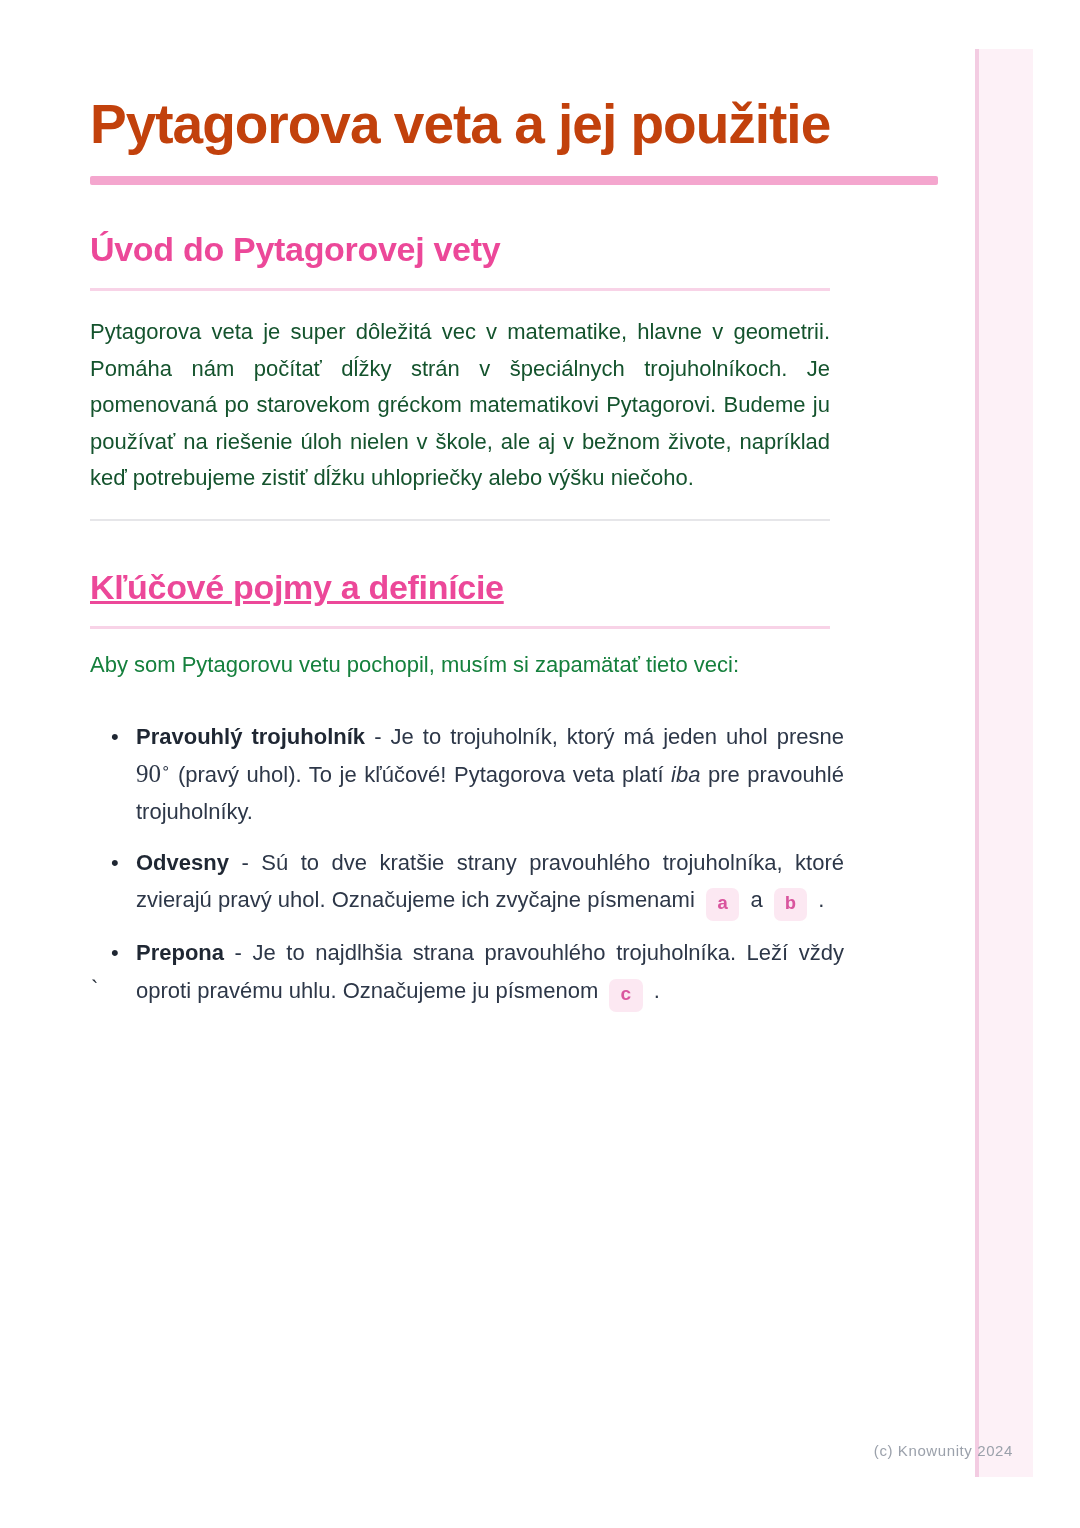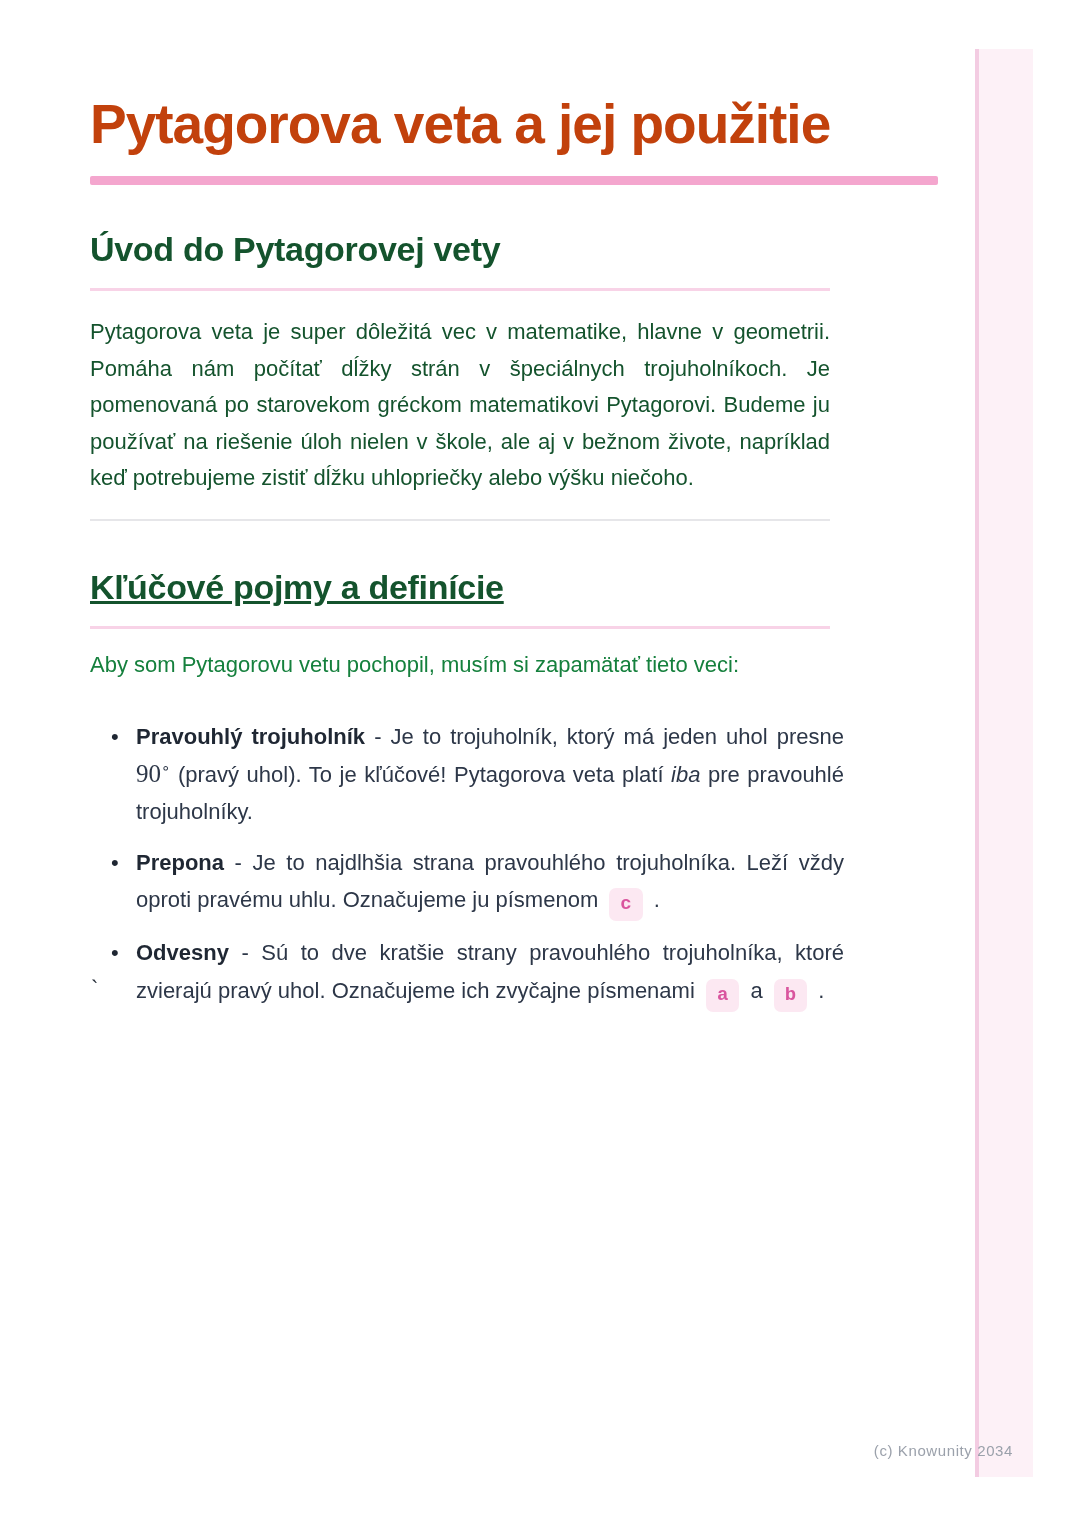--- a/index.html
+++ b/index.html
@@ -49,21 +49,21 @@
     z-index: 1;
   }
 
   .section-heading {
     position: absolute;
     left: 90px;
     margin: 0;
     font-size: 34px;
     font-weight: bold;
     letter-spacing: -0.3px;
-    color: #14532d;
+    color: #ec4899;
     white-space: nowrap;
     z-index: 1;
   }
   .heading-rule {
     position: absolute;
     left: 90px;
     width: 740px;
     height: 3px;
     background: #f8d3e7;
     z-index: 1;
@@ -197,24 +197,24 @@
   <h2 class="section-heading" style="top:568px;text-decoration:underline;">Kľúčové pojmy a definície</h2>
   <div class="heading-rule" style="top:626px;"></div>
 
   <p class="intro-line">Aby som Pytagorovu vetu pochopil, musím si zapamätať tieto veci:</p>
 
   <ul class="terms-list">
     <li>
       <span class="term">Pravouhlý trojuholník</span><span> - </span><span>Je to trojuholník, ktorý má jeden uhol presne </span><span class="math-expr"><span>90</span><span class="deg">∘</span></span><span> (pravý uhol). To je kľúčové! Pytagorova veta platí </span><span class="italic-word">iba</span><span> pre pravouhlé trojuholníky.</span>
     </li>
     <li>
+      <span class="term">Odvesny</span><span> - </span><span>Sú to dve kratšie strany pravouhlého trojuholníka, ktoré zvierajú pravý uhol. Označujeme ich zvyčajne písmenami </span><span class="code-badge">a</span><span> a </span><span class="code-badge">b</span><span> .</span>
+    </li>
+    <li>
       <span class="term">Prepona</span><span> - </span><span>Je to najdlhšia strana pravouhlého trojuholníka. Leží vždy oproti pravému uhlu. Označujeme ju písmenom </span><span class="code-badge">c</span><span> .</span>
     </li>
-    <li>
-      <span class="term">Odvesny</span><span> - </span><span>Sú to dve kratšie strany pravouhlého trojuholníka, ktoré zvierajú pravý uhol. Označujeme ich zvyčajne písmenami </span><span class="code-badge">a</span><span> a </span><span class="code-badge">b</span><span> .</span>
-    </li>
   </ul>
 
   <div class="stray-char">`</div>
 
-  <div class="page-footer">(c) Knowunity 2034</div>
+  <div class="page-footer">(c) Knowunity 2024</div>
 
 </div>
 
 </body></html>

